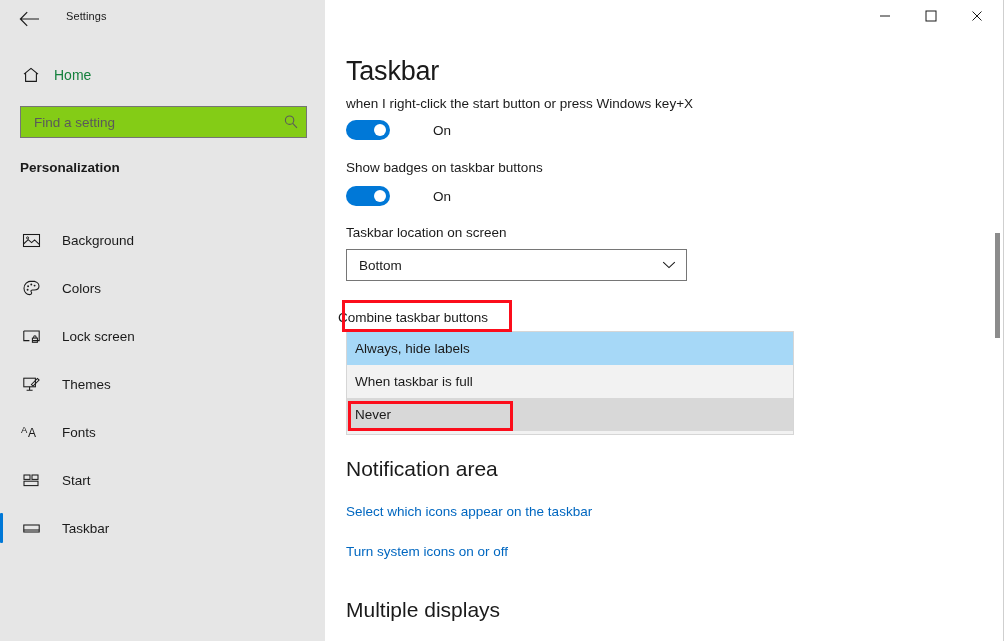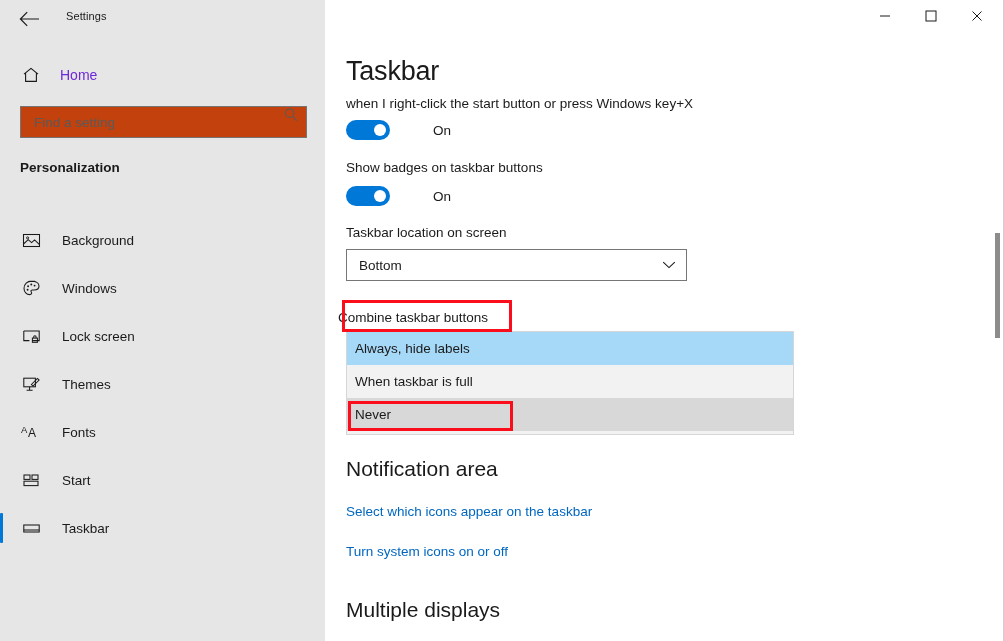--- a/index.html
+++ b/index.html
@@ -21,24 +21,24 @@
   .winctl.min{right:96px;}
   .winctl.max{right:50px;}
   .winctl.close{right:4px;}
   .winctl svg{display:block;}
 
   
   .sidebar{position:absolute;left:0;top:0;width:325px;height:641px;background:#e6e6e6;}
   .sidebar-inner{position:absolute;left:0;top:38px;width:325px;height:603px;}
   .home-row{position:absolute;left:0;top:20px;width:325px;height:34px;display:flex;align-items:center;}
   .home-ico{width:46px;display:flex;align-items:center;justify-content:center;margin-left:8px;}
-  .home-lbl{font-size:14px;color:#6d28d9;margin-left:6px;}
+  .home-lbl{font-size:14px;color:#15803d;margin-left:0;}
 
   .search-wrap{position:absolute;left:20px;top:68px;width:287px;height:32px;
-    background:#c2410c;border:1px solid #757575;box-sizing:border-box;display:flex;align-items:flex-start;}
+    background:#84cc16;border:1px solid #757575;box-sizing:border-box;display:flex;align-items:center;}
   .search-input{border:0;outline:0;background:transparent;flex:1;height:30px;
     font-family:inherit;font-size:13.5px;color:#1a1a1a;padding:0 8px 0 13px;}
   .search-input::placeholder{color:#5a5a5a;opacity:1;}
   .search-ico{width:30px;display:flex;align-items:center;justify-content:center;}
 
   .section-title{position:absolute;left:20px;top:122px;font-size:13.5px;font-weight:bold;color:#1a1a1a;}
 
   .navlist{position:absolute;left:0;top:178px;width:325px;}
   .nav-item{position:relative;width:325px;height:48px;display:flex;align-items:center;}
   .nav-indicator{position:absolute;left:0;top:9px;width:3px;height:30px;background:#0078d7;border-radius:1px;}
@@ -159,21 +159,21 @@
         <div class="nav-item">
           <span class="nav-ico">
             <svg width="19" height="19" viewBox="0 0 19 19">
               <path d="M9.5 2.1 C5.3 2.1 2 5.2 2 9.3 C2 13 4.6 15.6 7.7 15.6 C9.2 15.6 9.7 14.9 9.7 14.1 C9.7 13.2 8.9 12.9 8.9 12.1 C8.9 11.4 9.5 10.9 10.4 10.9 L12.1 10.9 C15 10.9 17 9.3 17 6.9 C17 4 13.8 2.1 9.5 2.1 Z" fill="none" stroke="#1a1a1a" stroke-width="1.05"></path>
               <circle cx="6.1" cy="7.2" r=".95" fill="#1a1a1a"></circle>
               <circle cx="9.3" cy="5.5" r=".95" fill="#1a1a1a"></circle>
               <circle cx="12.6" cy="6.6" r=".95" fill="#1a1a1a"></circle>
               <circle cx="5.6" cy="10.7" r=".95" fill="#1a1a1a"></circle>
             </svg>
           </span>
-          <span class="nav-lbl">Windows</span>
+          <span class="nav-lbl">Colors</span>
         </div>
 
         <div class="nav-item">
           <span class="nav-ico">
             <svg width="19" height="19" viewBox="0 0 19 19">
               <path d="M1.8 4 H17.2 V13.6 H10.6" fill="none" stroke="#1a1a1a" stroke-width="1.05"></path>
               <path d="M1.8 4 V13.6 H7.4" fill="none" stroke="#1a1a1a" stroke-width="1.05"></path>
               <rect x="10.4" y="11.1" width="5" height="4.2" fill="none" stroke="#1a1a1a" stroke-width="1.05"></rect>
               <path d="M11.7 11.1 V9.9 A1.2 1.2 0 0 1 14.1 9.9 V11.1" fill="none" stroke="#1a1a1a" stroke-width="1.05"></path>
             </svg>

